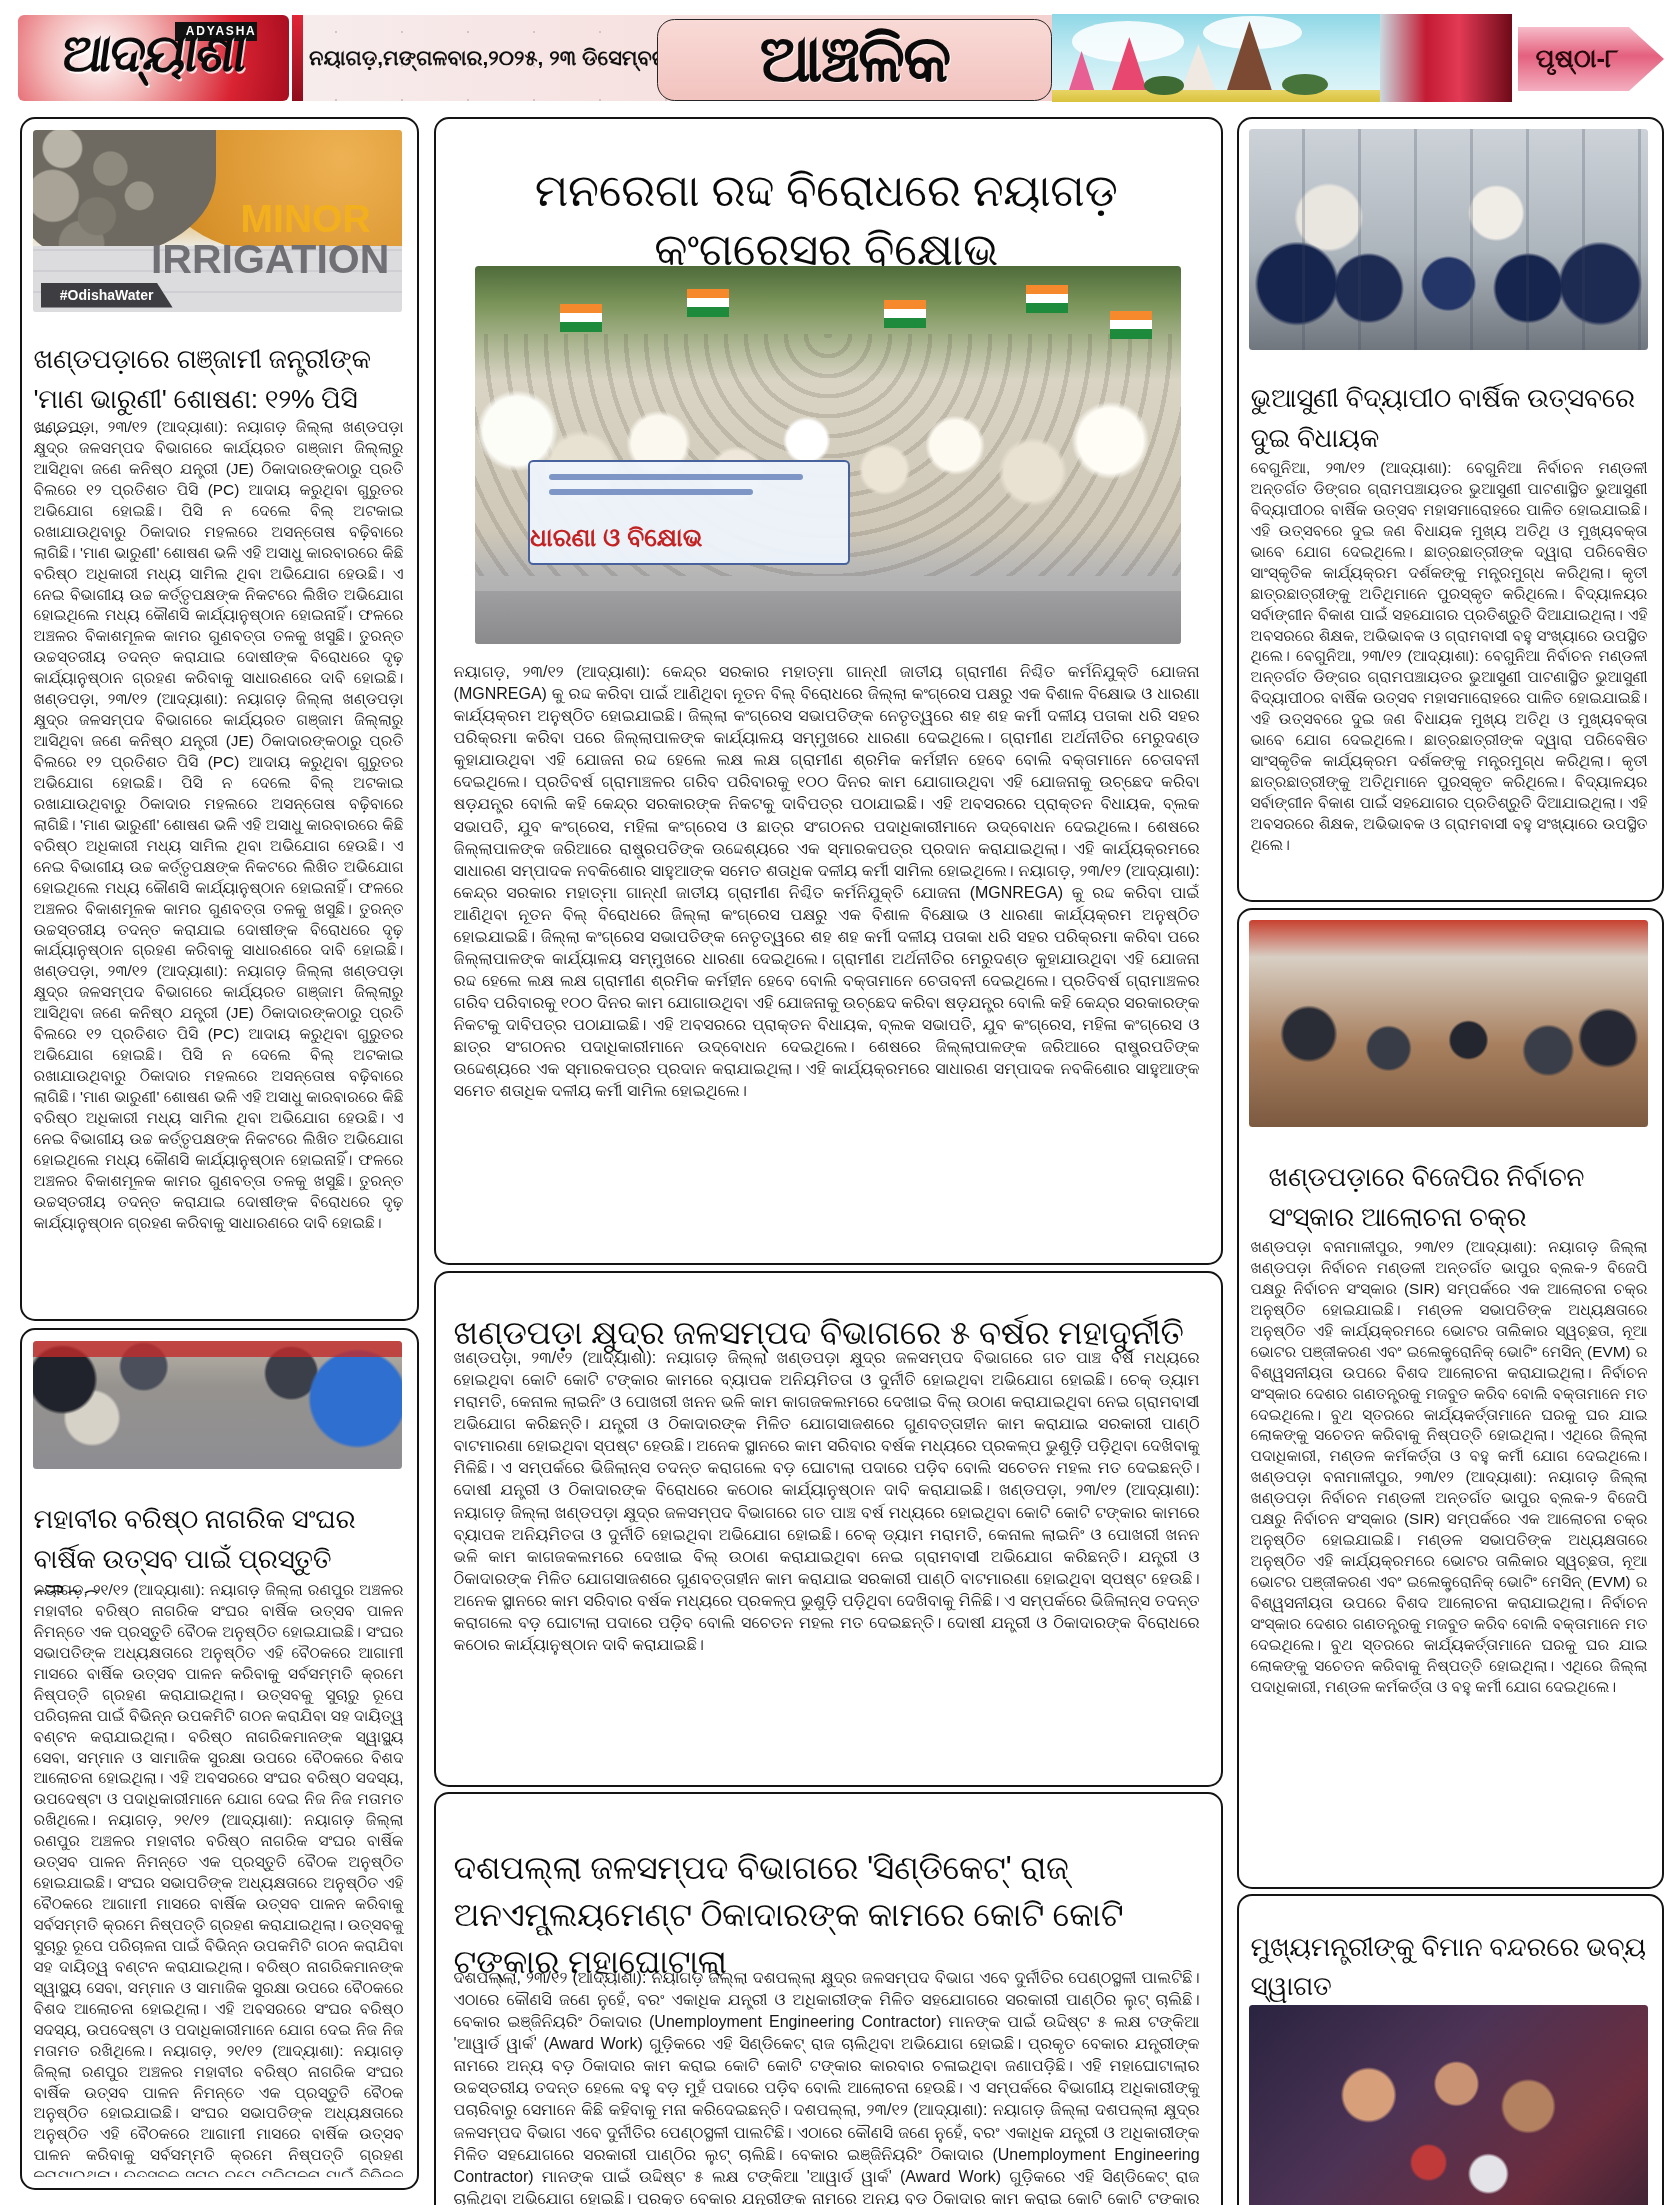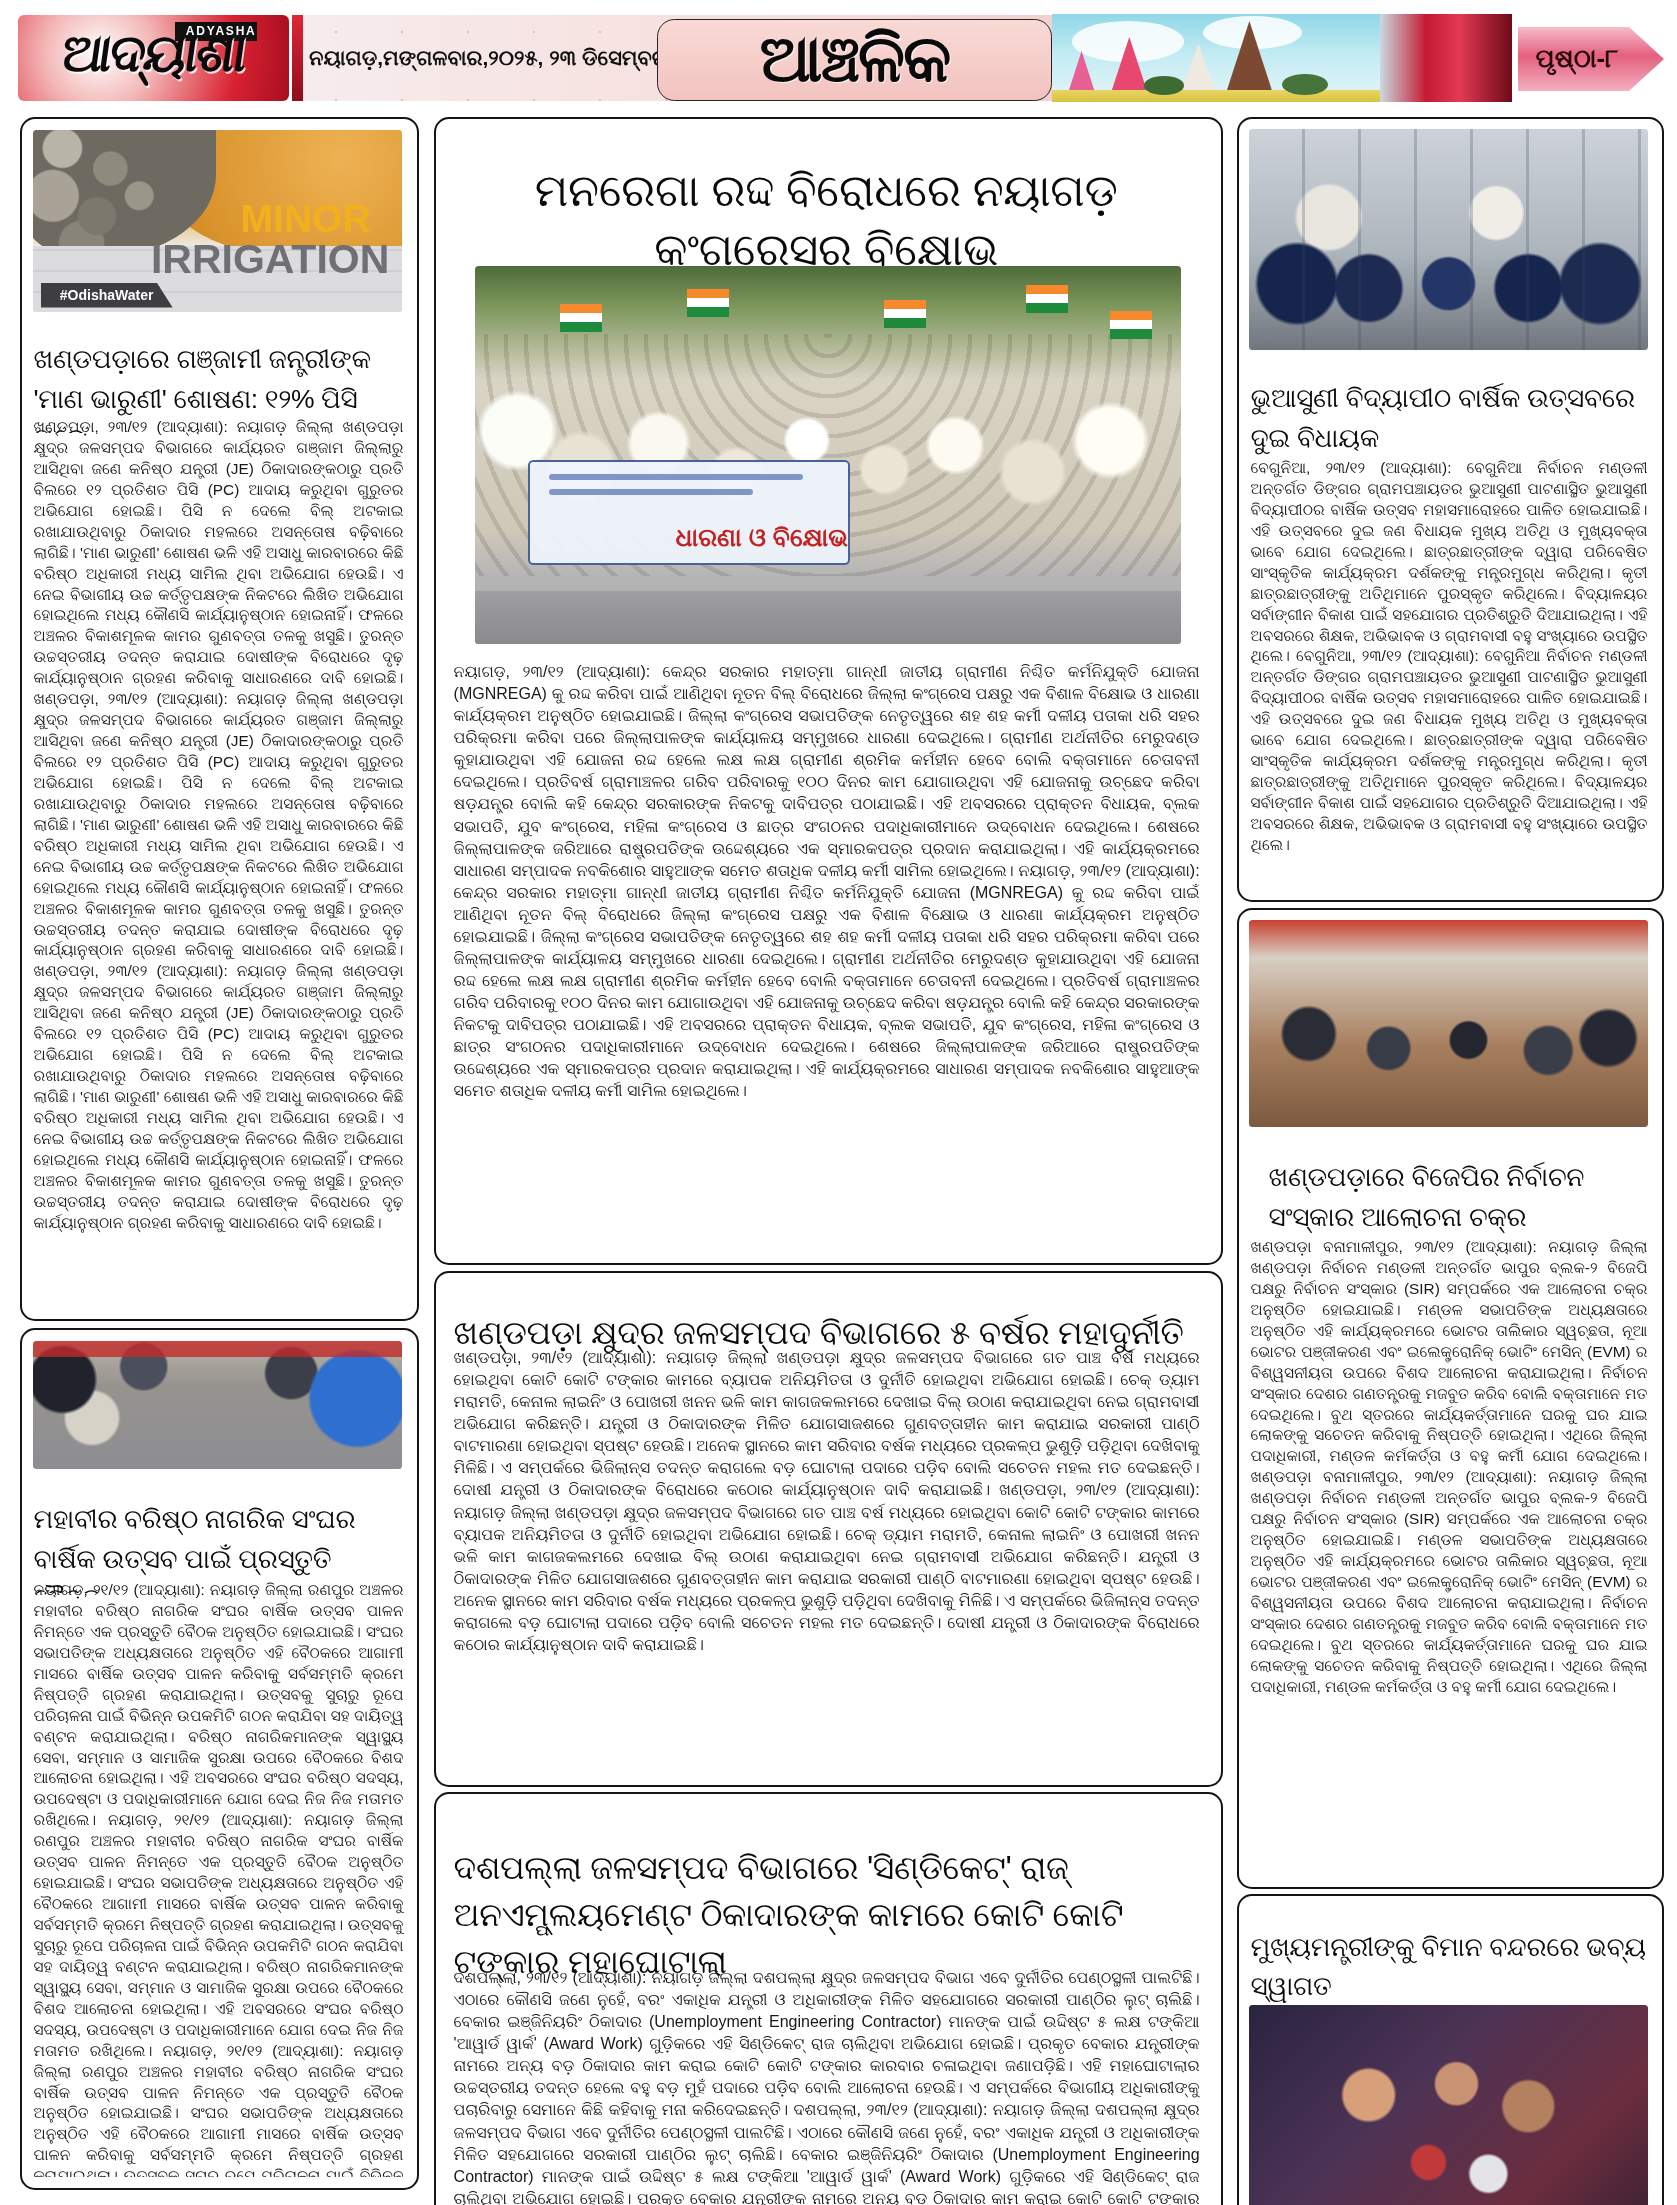--- a/index.html
+++ b/index.html
@@ -106,21 +106,21 @@
     radial-gradient(circle at 47% 44%,#ffffff 0 5%,transparent 6%),
     radial-gradient(circle at 58% 56%,#ece5d5 0 5%,transparent 6%),
     radial-gradient(circle at 68% 46%,#fdfaf1 0 5%,transparent 6%),
     radial-gradient(circle at 79% 57%,#e9e2d2 0 5%,transparent 6%),
     radial-gradient(circle at 90% 44%,#fffdf6 0 5%,transparent 6%),
     repeating-radial-gradient(circle at 50% 0,rgba(70,60,50,.16) 0 4.4px,transparent 4.4px 20px);}
   .flag{position:absolute;width:42px;height:28px;background:linear-gradient(180deg,#f6892c 0 33%,#ffffff 33% 66%,#1d8a3c 66% 100%);box-shadow:0 31px 0 -14.6px #6b5b4a;}
   #pbanner{position:absolute;left:53px;top:194px;width:318px;height:101px;background:rgba(238,244,252,.94);
     border:2.6px solid #48629e;border-radius:5.3px;}
   #pbanner .ln{position:absolute;left:6%;height:6.2px;background:#7d96c5;border-radius:3.1px;}
-  #pbanner .big{position:absolute;left:0;right:0;bottom:9.7px;text-align:right;font-size:25px;font-weight:900;color:#c32222;padding-left:14px;}
+  #pbanner .big{position:absolute;left:0;right:0;bottom:9.7px;text-align:left;font-size:25px;font-weight:900;color:#c32222;}
   #road{position:absolute;left:0;bottom:0;width:100%;height:14%;background:linear-gradient(180deg,#9f9fa1,#8a8a8c);}
 </style>
 </head>
 <body>
 
 <div id="page">
 
   <div class="abs" id="mast-logo">
     <span id="adyasha">ADYASHA</span>
     <div class="logoword">ଆଦ୍ୟାଶା</div>

